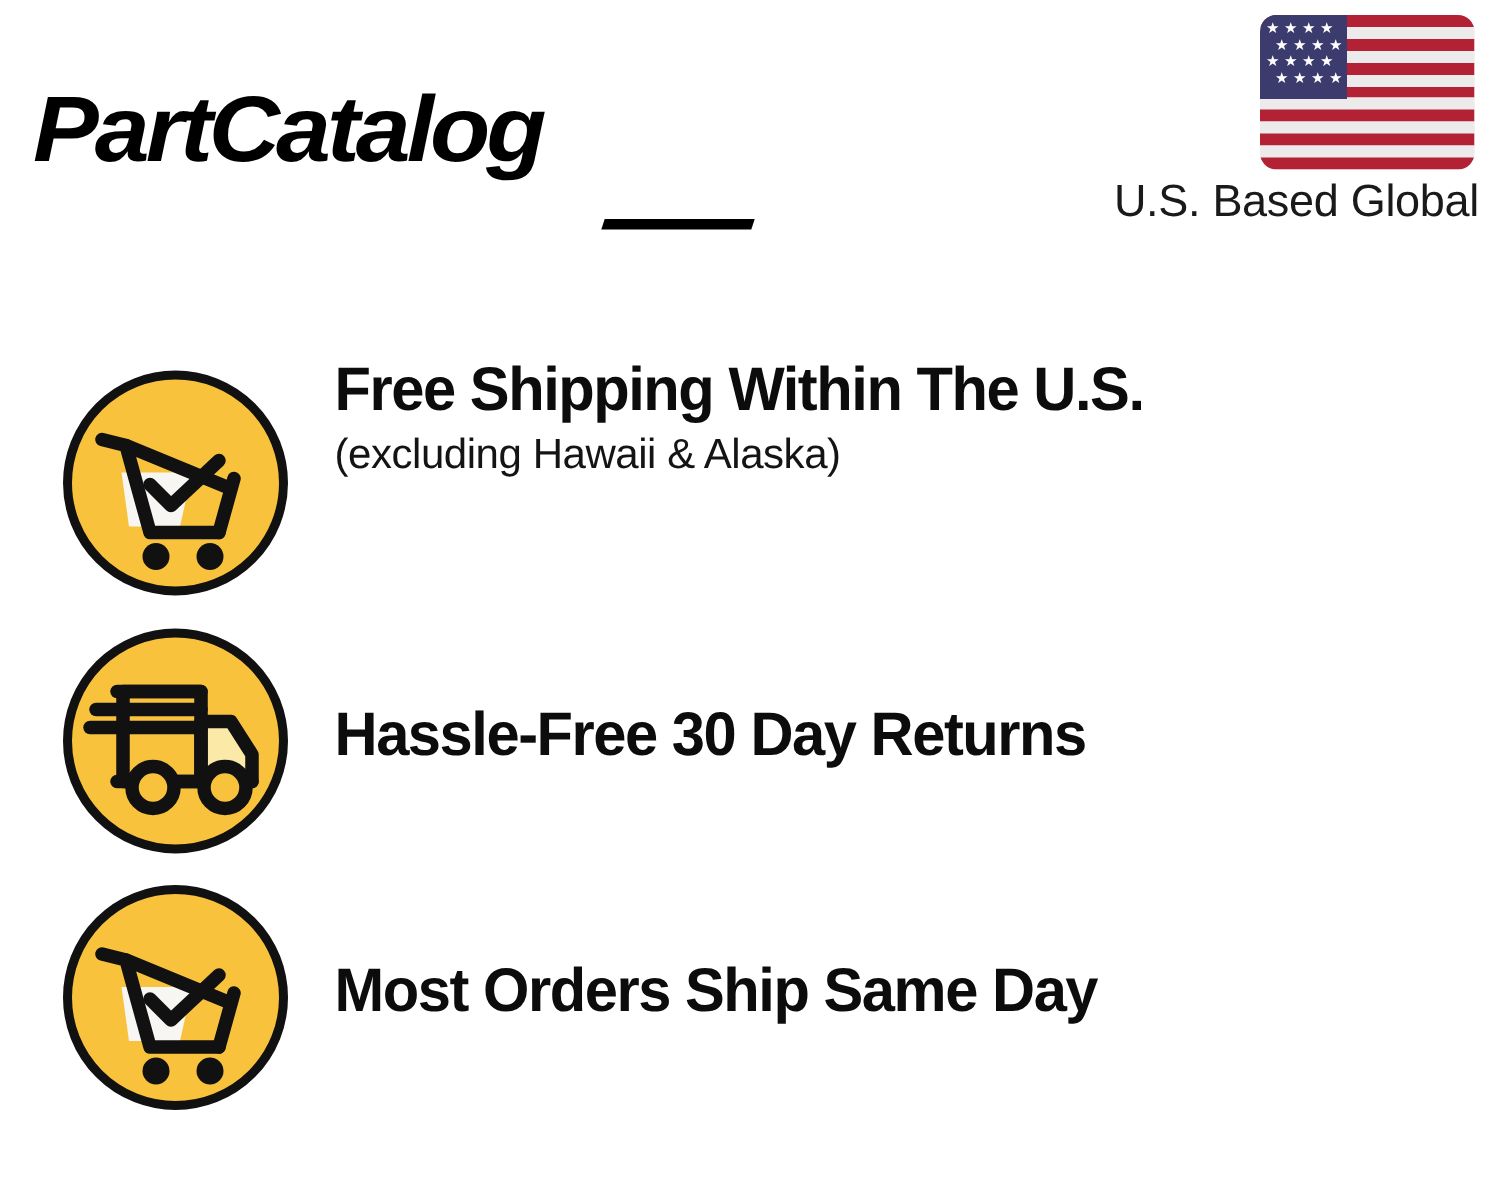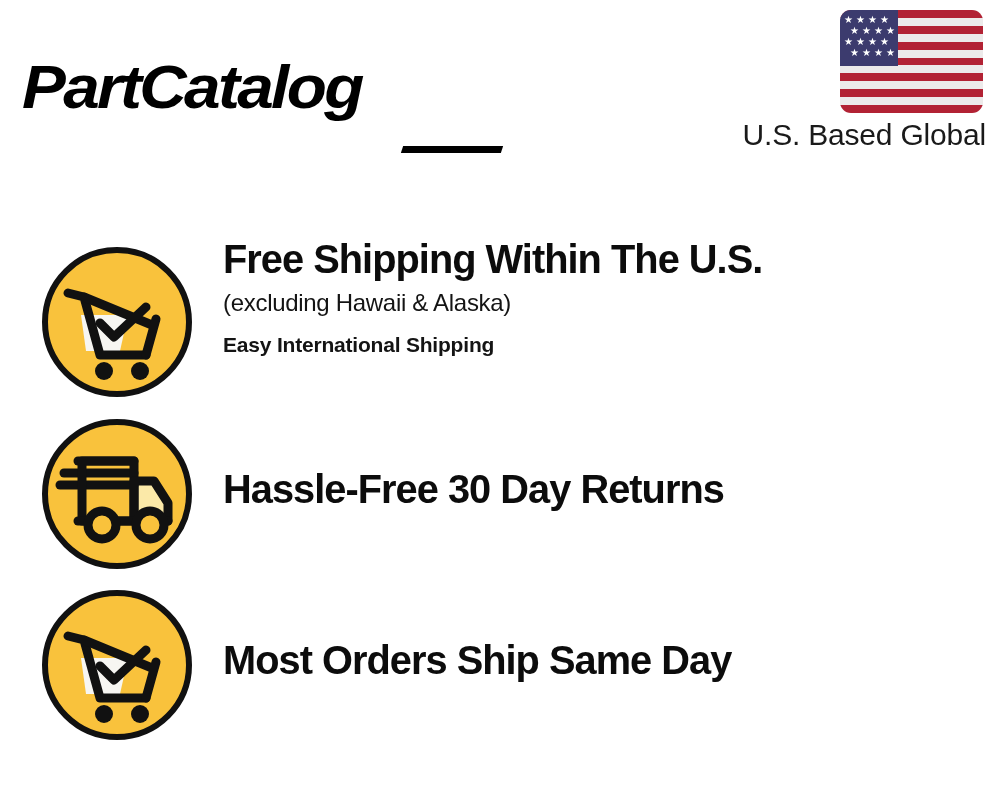--- a/index.html
+++ b/index.html
@@ -125,21 +125,21 @@
     line-height:46px;
     letter-spacing:-1.0px;
     color:#0c0c0c;
     white-space:nowrap;
     transform:scaleX(0.97);
     transform-origin:left center;
   }
   .subline {
     font-family:"Liberation Sans", sans-serif;
     font-weight:400;
-    font-size:24px;
+    font-size:28px;
     line-height:30px;
     letter-spacing:-0.3px;
     color:#141414;
     white-space:nowrap;
     margin-top:6px;
   }
   .subline.bold {
     font-weight:bold;
     font-size:21px;
     letter-spacing:-0.2px;
@@ -218,21 +218,20 @@
           <path d="M98 102 L108 66" fill="none" stroke="#111" stroke-width="9" stroke-linecap="round" stroke-linejoin="round"></path>
           <path d="M52 70 L66 84 L98 54" fill="none" stroke="#111" stroke-width="9" stroke-linecap="round" stroke-linejoin="round"></path>
           <circle cx="56" cy="118" r="9" fill="#111"></circle>
           <circle cx="92" cy="118" r="9" fill="#111"></circle>
         </svg>
       </div>
     </div>
     <div class="feature-text">
       <div class="headline">Free Shipping Within The U.S.</div>
       <div class="subline">(excluding Hawaii &amp; Alaska)</div>
-      <div class="subline bold">Easy International Shipping</div>
     </div>
   </div>
 
   <div class="feature" id="feature-1">
     <div class="feature-icon">
       <div class="badge-circle">
         <svg width="138" height="138" viewBox="0 0 138 138" aria-hidden="true">
           <path d="M88 56 L104 56 L116 76 L116 92 L88 92 Z" fill="#fbe9a8"></path>
           <path d="M30 36 L86 36" stroke="#111" stroke-width="9" stroke-linecap="round"></path>
           <path d="M16 48 L86 48" stroke="#111" stroke-width="9" stroke-linecap="round"></path>

